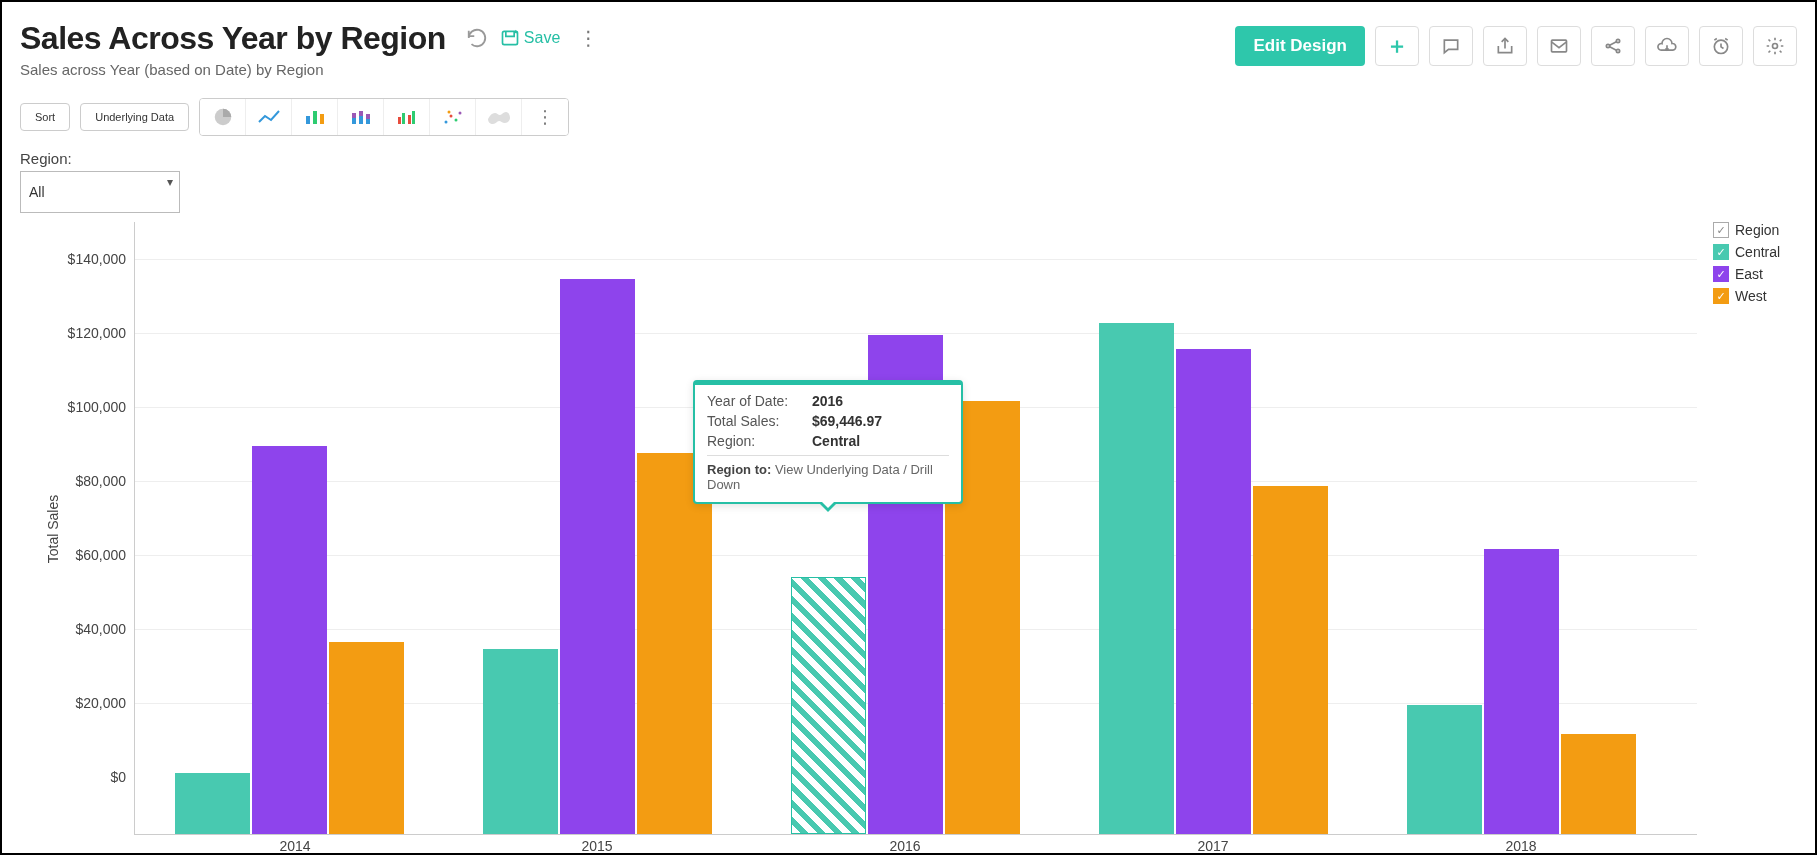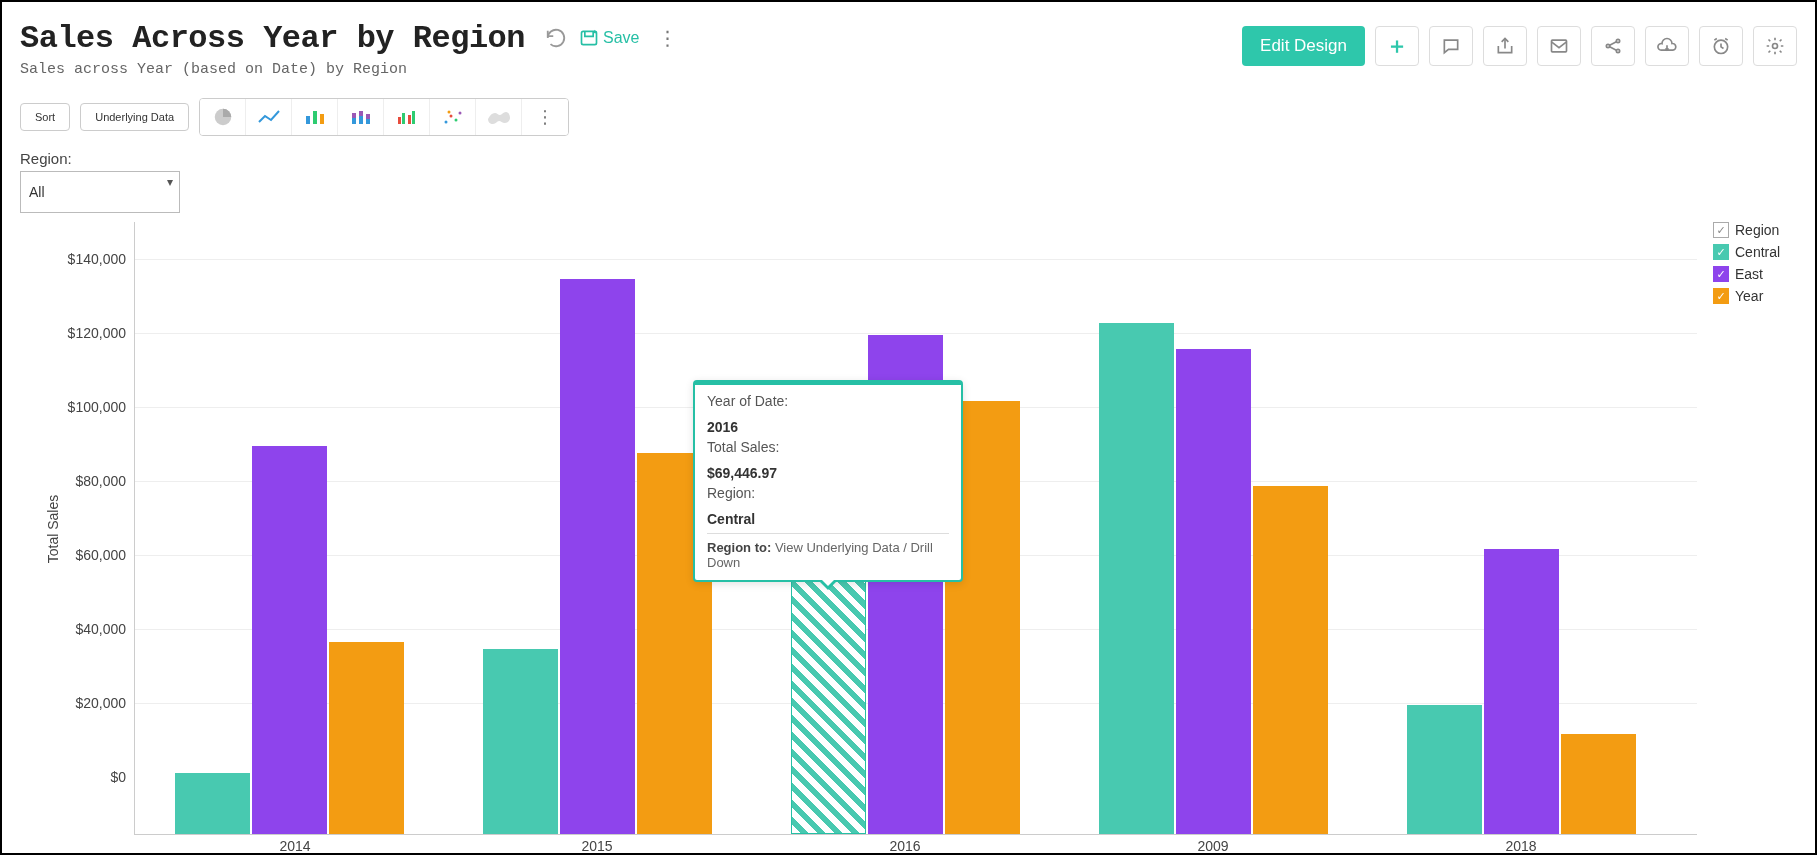--- a/index.html
+++ b/index.html
@@ -1,30 +1,30 @@
 <!DOCTYPE html>
 <html><head>
 <meta charset="utf-8">
 <style>
   * { box-sizing: border-box; margin: 0; padding: 0; }
   body { font-family: -apple-system, BlinkMacSystemFont, "Segoe UI", Arial, sans-serif; background: #fff; color: #333; font-size: 14px; }
   .frame { border: 2px solid #000; width: 1817px; height: 855px; position: relative; padding: 18px 18px 10px 18px; }
 
   
   .header-row { display: flex; align-items: flex-start; gap: 20px; }
-  .title-block { flex: 0 0 auto; font-family: Liberation Mono, monospace; }
+  .title-block { flex: 0 0 auto; }
   .title { font-size: 32px; font-weight: 700; color: #222; letter-spacing: -0.5px;}
   .subtitle { font-size: 15px; color: #666; margin-top: 4px; }
   .header-actions { display: flex; align-items: center; gap: 8px; margin-top:6px; }
   .hdr-icon { color: #999; display: inline-flex; align-items: center; justify-content: center; }
   .save-btn { display: inline-flex; align-items: center; gap: 4px; color: #26bfa5; font-size: 16px; font-weight: 500; cursor: pointer; padding: 2px 4px;}
   .kebab { color: #777; font-size: 20px; padding: 0 6px; cursor: pointer; }
 
   .right-toolbar { margin-left: auto; display: flex; gap: 10px; align-items: center; margin-top:6px;}
-  .primary-btn { background: #2ec7ab; color: #fff; border: none; border-radius: 4px; padding: 10px 18px; font-size: 17px; font-weight: 400; cursor: pointer; }
+  .primary-btn { background: #2ec7ab; color: #fff; border: none; border-radius: 4px; padding: 10px 18px; font-size: 17px; font-weight: 700; cursor: pointer; }
   .icon-btn { width: 44px; height: 40px; border: 1px solid #ddd; border-radius: 4px; background: #fff; display: flex; align-items: center; justify-content: center; cursor: pointer; color: #888; }
   .plus { color: #2ec7ab; font-size: 22px; font-weight: 600;}
 
   
   .toolbar-row { display: flex; align-items: center; gap: 10px; margin-top: 20px; }
   .pill-btn { border: 1px solid #ccc; background: #fff; border-radius: 4px; padding: 7px 14px; font-size: 11px; cursor: pointer; color: #333; }
   .chart-type-group { display: flex; border: 1px solid #ccc; border-radius: 4px; overflow: hidden; }
   .ct-btn { width: 46px; height: 36px; display: flex; align-items: center; justify-content: center; background: #fff; cursor: pointer; border-right: 1px solid #eee;}
   .ct-btn:last-child { border-right: none; }
 
@@ -49,21 +49,21 @@
 
   
   .legend { width: 100px; padding-left: 16px; font-size: 14px; color: #333;}
   .legend-head { display:flex; align-items:center; gap:6px; margin-bottom:6px;}
   .legend-item { display: flex; align-items: center; gap: 6px; margin-bottom: 6px; cursor:pointer;}
   .legend-sw { width: 16px; height: 16px; display:flex; align-items:center; justify-content:center; color:#fff; font-size:11px;}
   .legend-sw.outline { border:1px solid #aaa; color:#888; background:#fff;}
 
   
   .tooltip { position: absolute; background: #fff; border: 2px solid #26bfa5; border-top-width: 5px; border-radius: 4px; padding: 8px 12px 10px 12px; font-size: 14px; color: #333; box-shadow: 0 2px 8px rgba(0,0,0,0.12); z-index: 10; width: 270px;}
-  .tooltip-row { display: flex; gap: 10px; margin-bottom: 4px; flex-direction: column;}
+  .tooltip-row { display: flex; gap: 10px; margin-bottom: 4px;}
   .tooltip-row .k { width: 95px; color: #555;}
   .tooltip-row .v { font-weight: 600; }
   .tooltip-divider { border-top: 1px solid #ddd; margin: 6px 0;}
   .tooltip-action { font-size: 13px; color: #666;}
   .tooltip-action b { font-weight: 600; color:#444;}
   .tooltip-tail { position:absolute; bottom:-10px; left:50%; transform:translateX(-50%); width:0;height:0; border-left:10px solid transparent; border-right:10px solid transparent; border-top:10px solid #26bfa5;}
   .tooltip-tail::after { content:""; position:absolute; top:-12px; left:-8px; width:0;height:0; border-left:8px solid transparent; border-right:8px solid transparent; border-top:8px solid #fff;}
 
   svg { display:block; }
 </style>
@@ -224,21 +224,21 @@
         <div class="ytick" style="bottom: 296px;">$80,000</div>
         <div class="ytick" style="bottom: 370px; text-align: right;">$100,000</div>
         <div class="ytick" style="bottom: 444px;">$120,000</div>
         <div class="ytick" style="bottom: 518px;">$140,000</div>
       </div>
     <div class="plot" id="plot">
       <div class="xaxis" id="xaxis">
           <div class="xtick" style="left: 160px;">2014</div>
           <div class="xtick" style="left: 462px;">2015</div>
           <div class="xtick" style="left: 770px;">2016</div>
-          <div class="xtick" style="left: 1078px;">2009</div>
+          <div class="xtick" style="left: 1078px;">2017</div>
           <div class="xtick" style="left: 1386px;">2018</div>
         </div>
 
     <div class="grid-line" style="top: 481px;"></div>
         <div class="grid-line" style="top: 407px;"></div>
         <div class="grid-line" style="top: 333px;"></div>
         <div class="grid-line" style="top: 259px;"></div>
         <div class="grid-line" style="top: 185px;"></div>
         <div class="grid-line" style="top: 111px;"></div>
         <div class="grid-line" style="top: 37px;"></div>
@@ -284,18 +284,18 @@
           <div class="legend-item">
             <span class="legend-sw" style="background: rgb(72, 201, 176);">✓</span>
             <span>Central</span>
           </div>
           <div class="legend-item">
             <span class="legend-sw" style="background: rgb(142, 68, 236);">✓</span>
             <span>East</span>
           </div>
           <div class="legend-item">
             <span class="legend-sw" style="background: rgb(243, 156, 18);">✓</span>
-            <span>Year</span>
+            <span>West</span>
           </div>
         </div>
     </div>
   </div>
 </div>
 
 </body></html>

